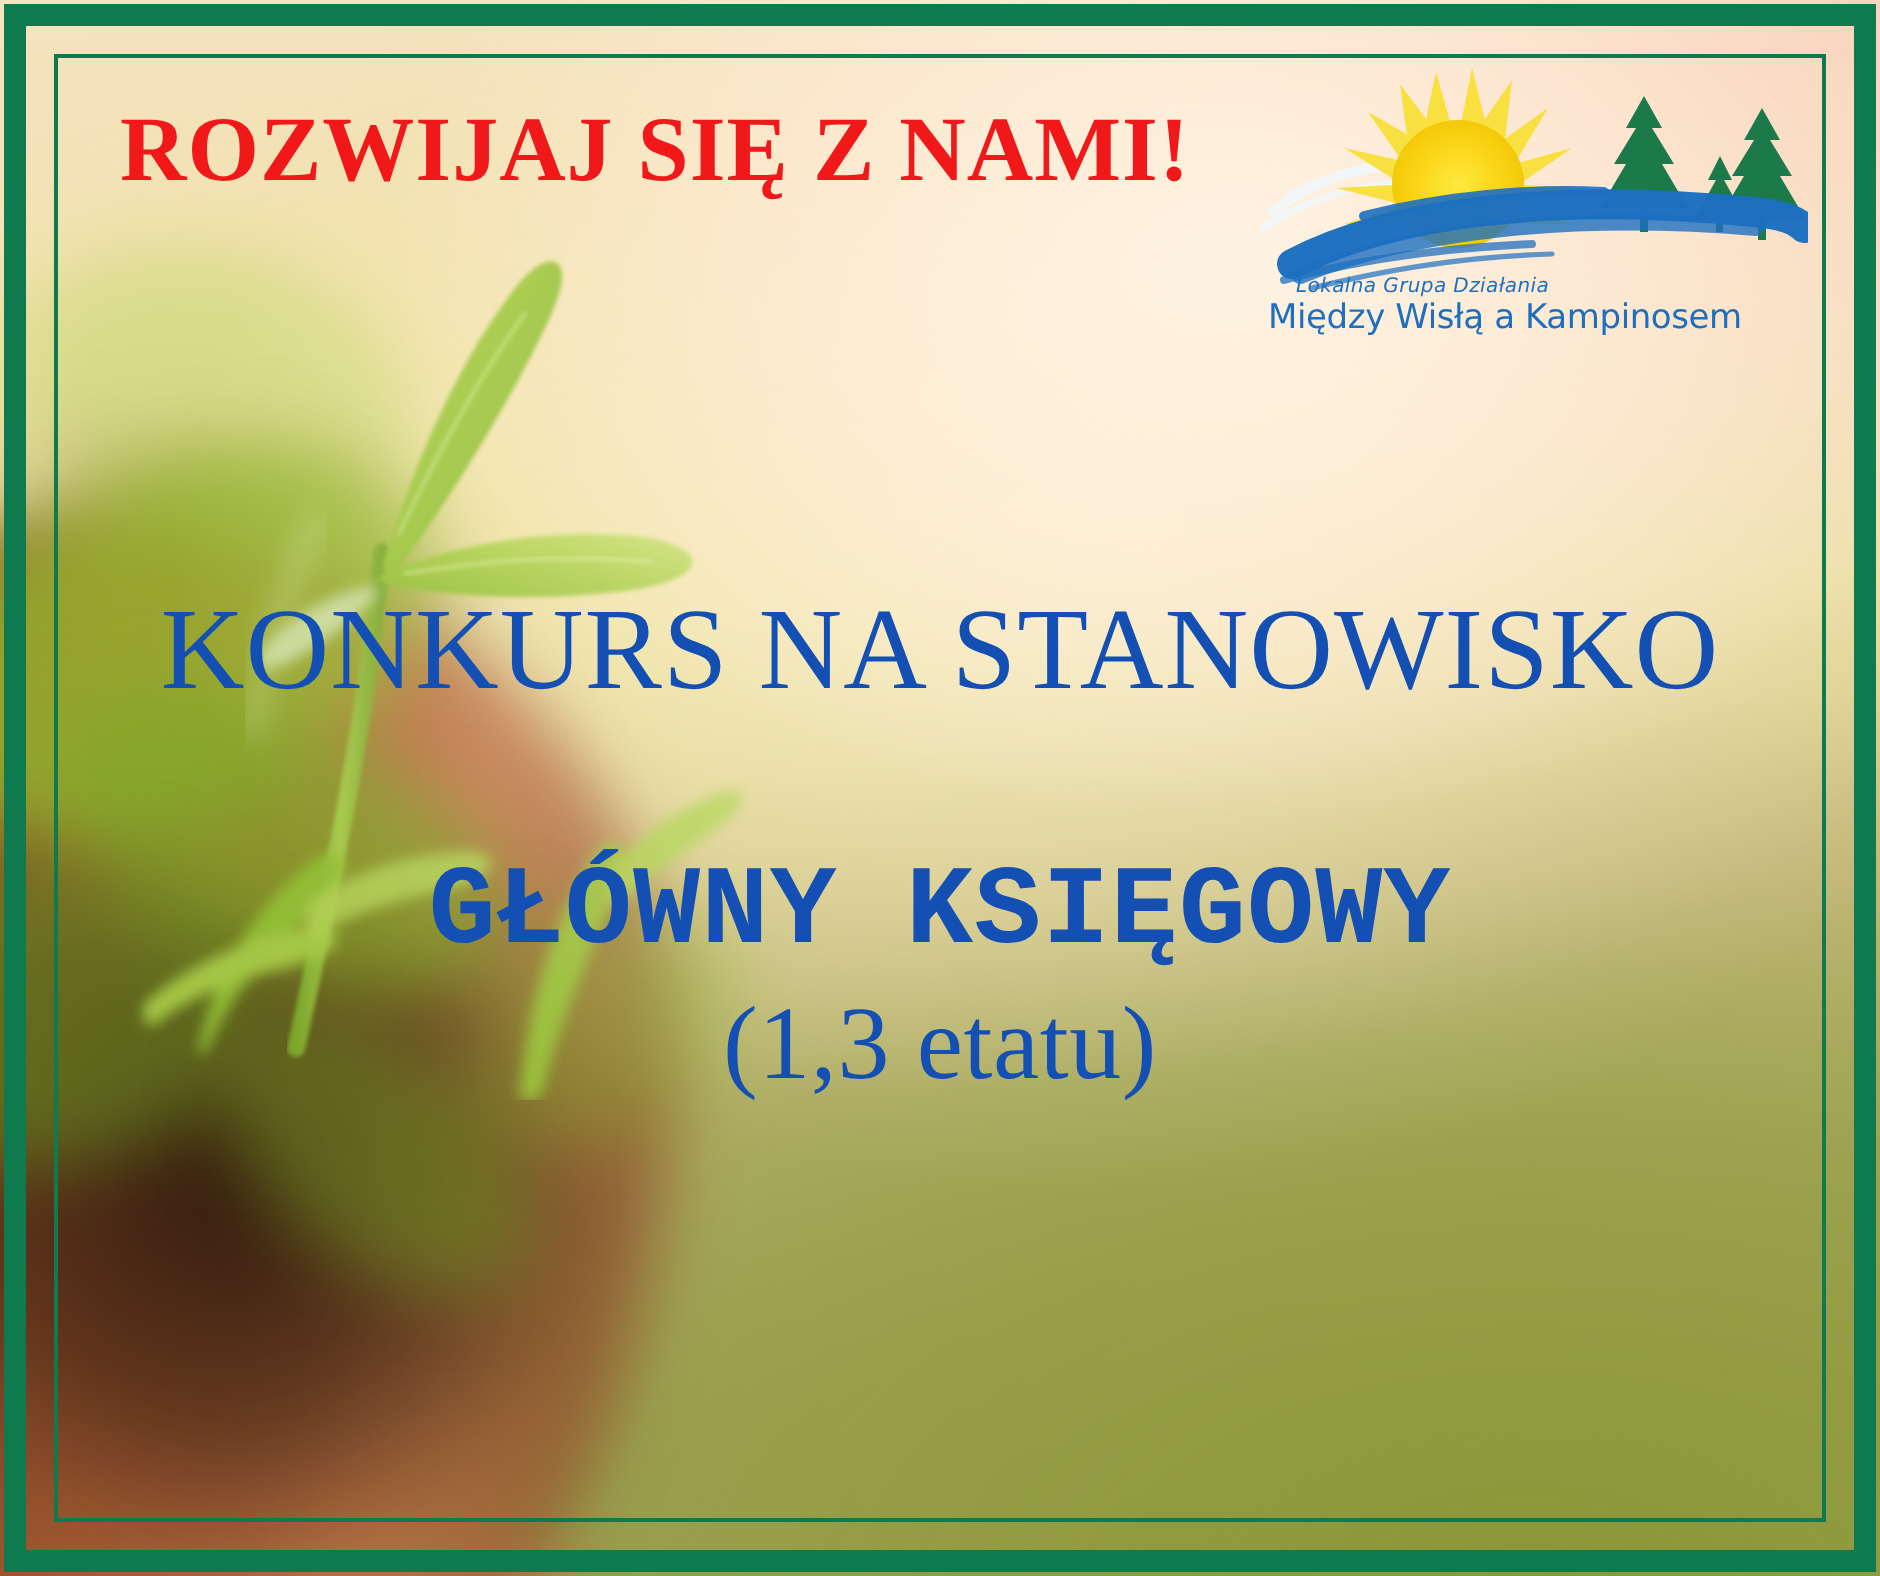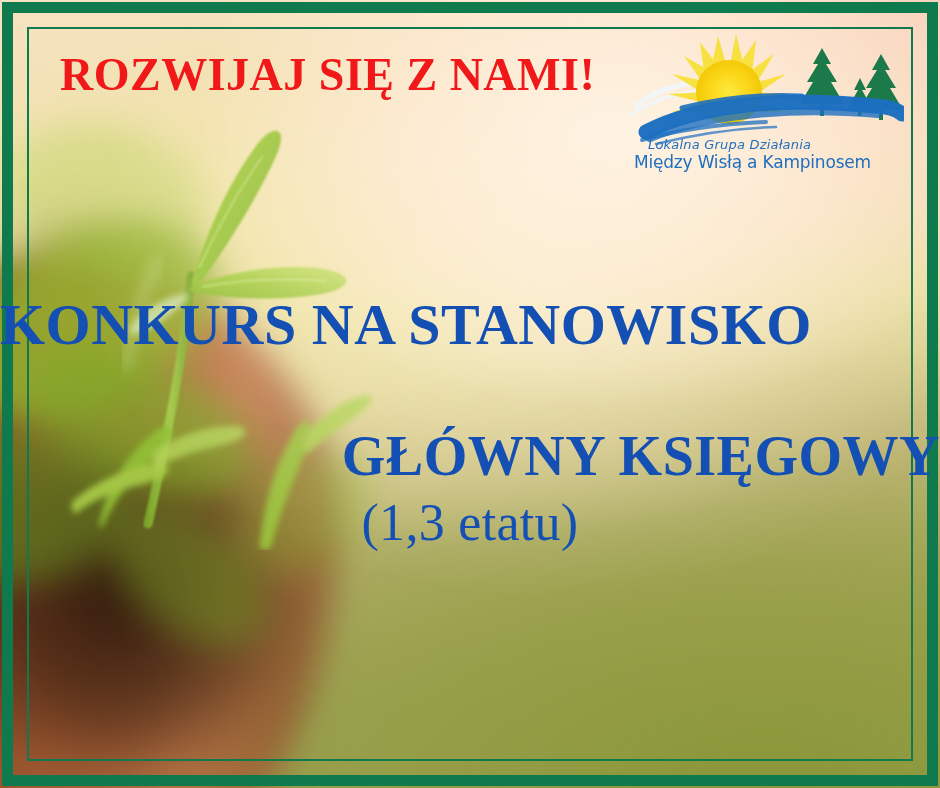--- a/index.html
+++ b/index.html
@@ -131,48 +131,49 @@
   }
   .logo-art{position:absolute;left:0;top:0;width:278px;height:112px;}
   .logo-art svg{width:100%;height:100%;display:block;}
   .logo-text{
     position:absolute; left:8px; top:104px; width:270px;
     color:#1f6fc0;
     font-family:"DejaVu Sans", sans-serif;
     text-align:left;
   }
   .logo-line1{
-    font-size:13px; font-weight:400; font-style:italic;
+    font-size:10px; font-weight:400; font-style:italic;
     letter-spacing:0.2px; margin-left:14px; line-height:1.1;
   }
   .logo-line2{
     font-size:17px; font-weight:400; letter-spacing:-0.2px;
     line-height:1.15; margin-top:1px;
   }
 
   
   .title-main{
     position:absolute;
     left:0; right:0; top:296px;
-    text-align:left;
-    font-size:58px; font-weight:700;
+    text-align:center;
+    font-size:58px; font-weight:400;
     color:#1450b4;
     letter-spacing:0.5px;
     line-height:1;
     white-space:nowrap;
   }
   .title-sub{
     position:absolute;
     left:0; right:0; top:428px;
-    text-align:right;
+    text-align:center;
     font-size:56px; font-weight:700;
     color:#1450b4;
     letter-spacing:0.5px;
     line-height:1;
     white-space:nowrap;
+    font-family:Liberation Mono, monospace;
   }
   .title-sub2{
     position:absolute;
     left:0; right:0; top:497px;
     text-align:center;
     font-size:52px; font-weight:400;
     color:#1450b4;
     letter-spacing:0.3px;
     line-height:1;
     white-space:nowrap;

